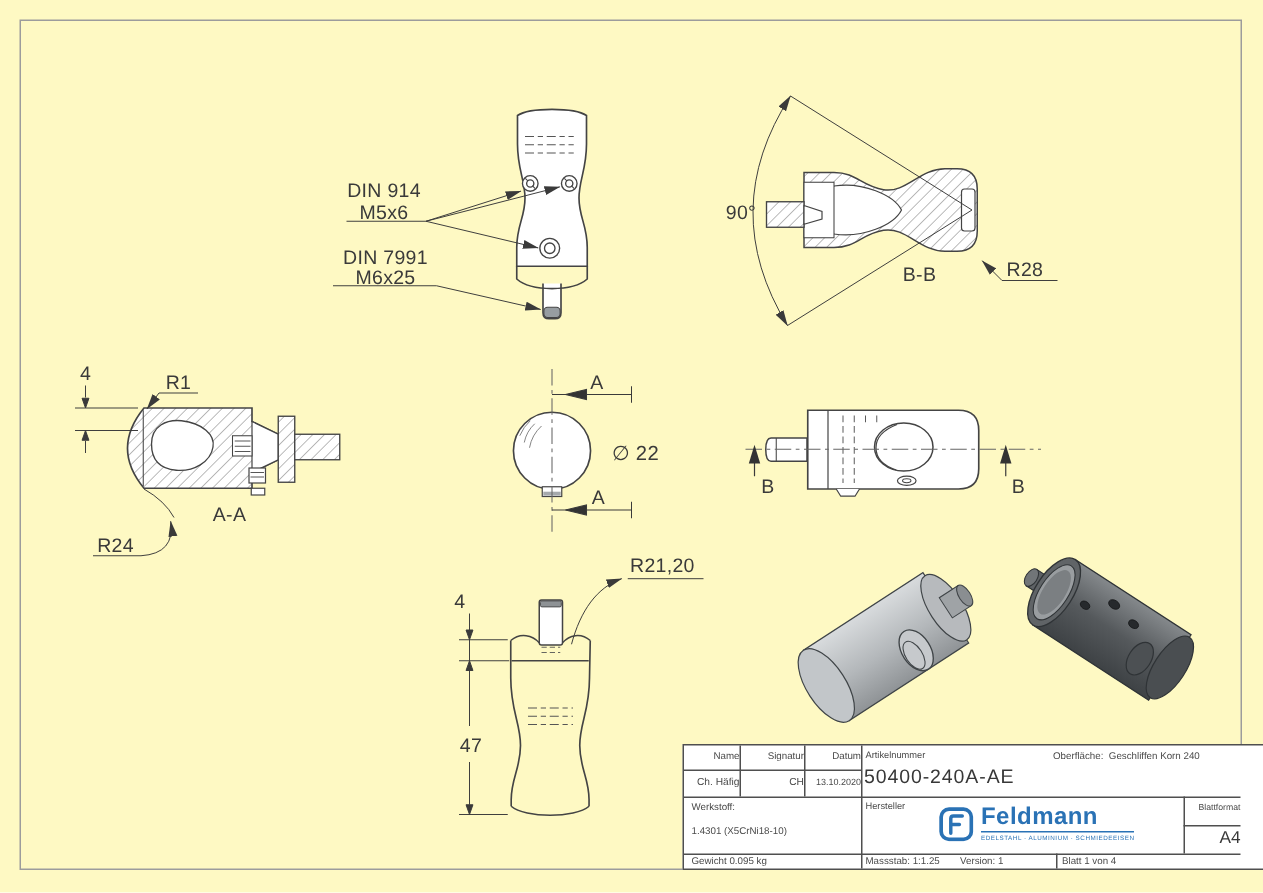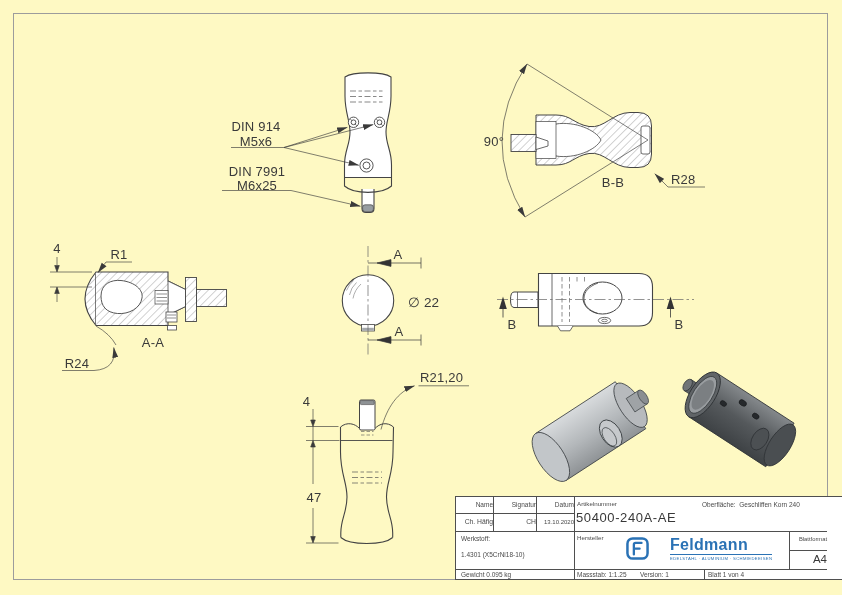--- a/index.html
+++ b/index.html
@@ -11,21 +11,21 @@
   .lbl{font-family:"Liberation Sans",sans-serif;font-size:13px;fill:#3a3a3a;letter-spacing:.2px;}
   .lbl-big{font-size:13.5px;}
   
   .tb{position:absolute;left:455px;top:496px;width:403px;height:84px;background:#fff;
       border:1px solid #4f4f4f;box-sizing:border-box;}
   .tb .vl{position:absolute;width:1px;background:#4f4f4f;}
   .tb .hl{position:absolute;height:1px;background:#4f4f4f;}
   .tb .t{position:absolute;font-size:6.5px;color:#4a4a4a;white-space:nowrap;line-height:1.15;}
   .tb .tc{text-align:right;}
   .artnr{position:absolute;left:120px;top:13px;font-size:13px;letter-spacing:.6px;color:#383838;}
-  .logo{position:absolute;left:170px;top:40px;display:flex;align-items:flex-start;gap:21px;}
+  .logo{position:absolute;left:170px;top:40px;display:flex;align-items:flex-end;gap:5px;}
   .logo .ltxt{display:flex;flex-direction:column;}
   .logo .lname{font-size:16px;font-weight:bold;color:#2a72b5;line-height:1;letter-spacing:.3px;}
   .logo .ltag{font-size:4.2px;color:#2a72b5;letter-spacing:.35px;border-top:.5px solid #2a72b5;
               margin-top:1px;padding-top:.5px;}
 </style>
 </head>
 <body>
 
 <div class="sheet">
   <div class="frame"></div>

